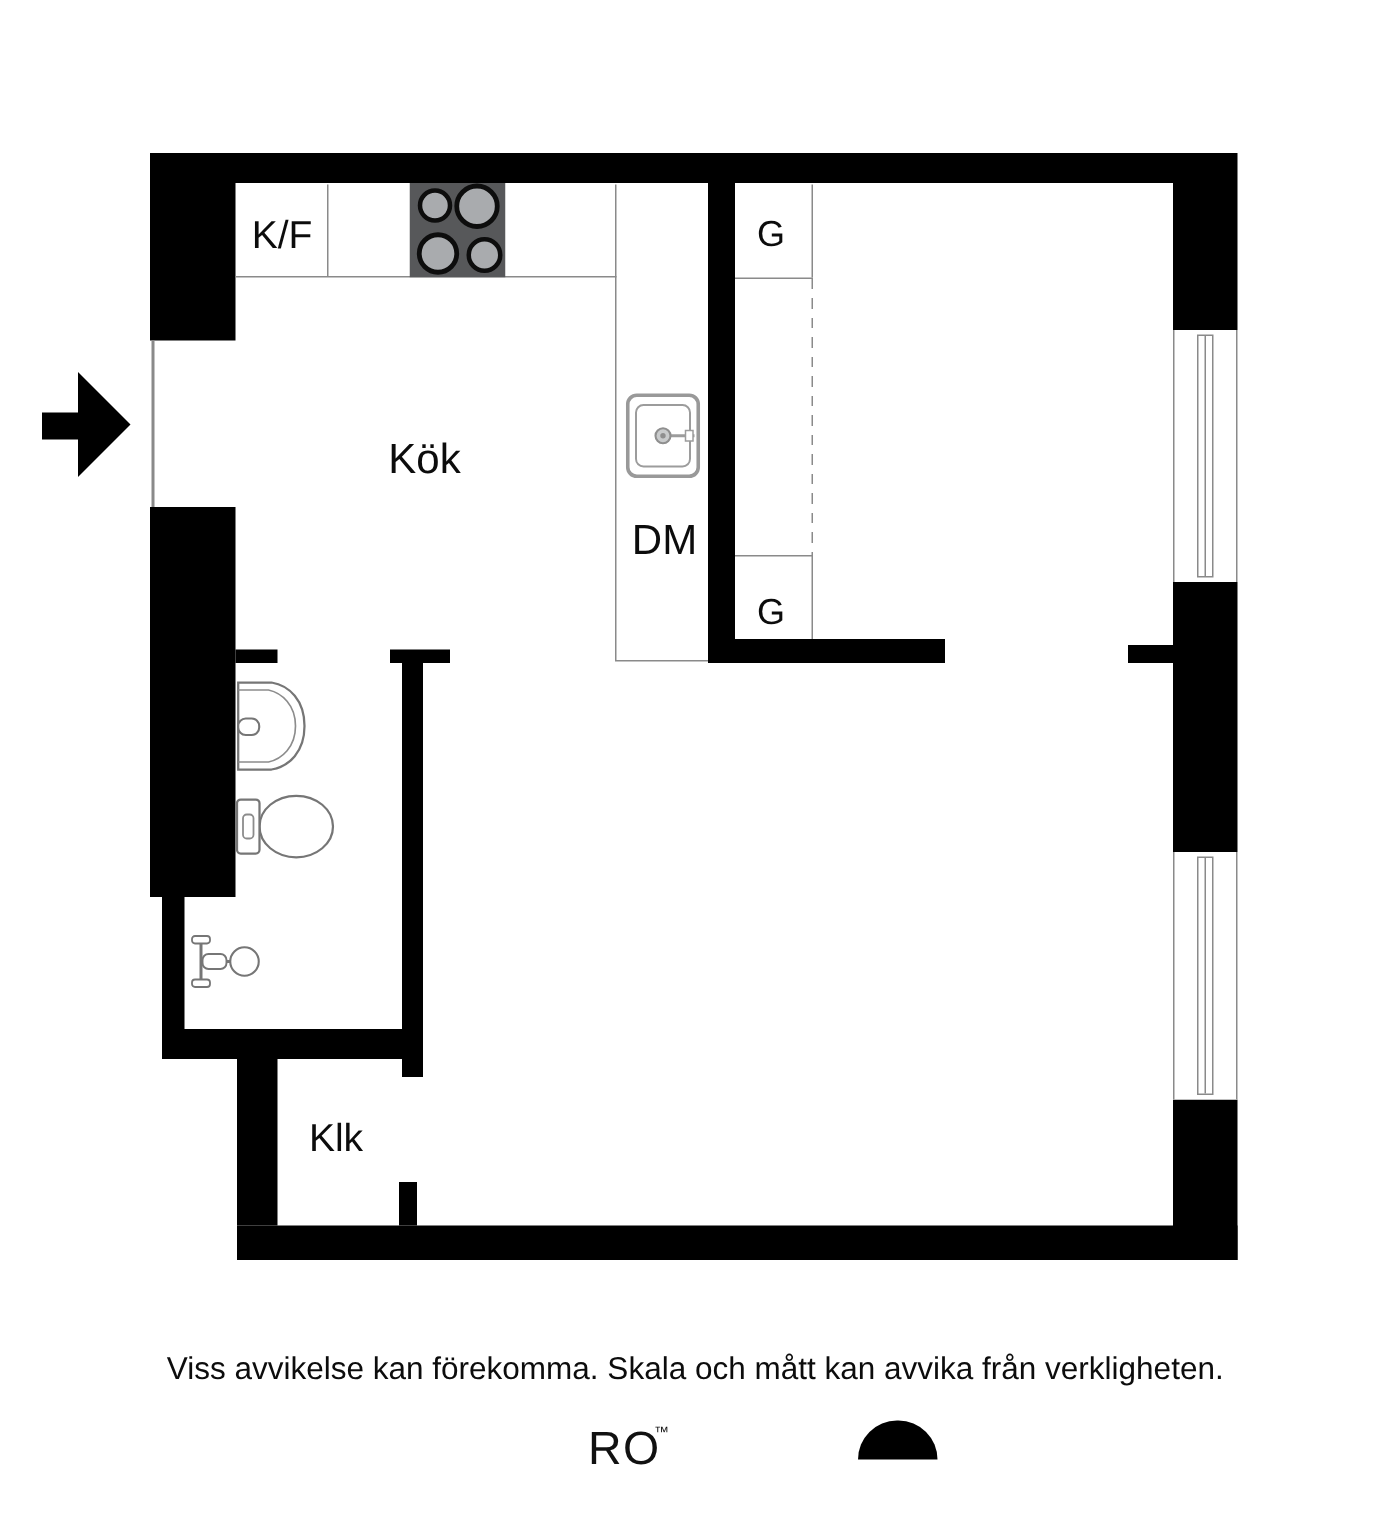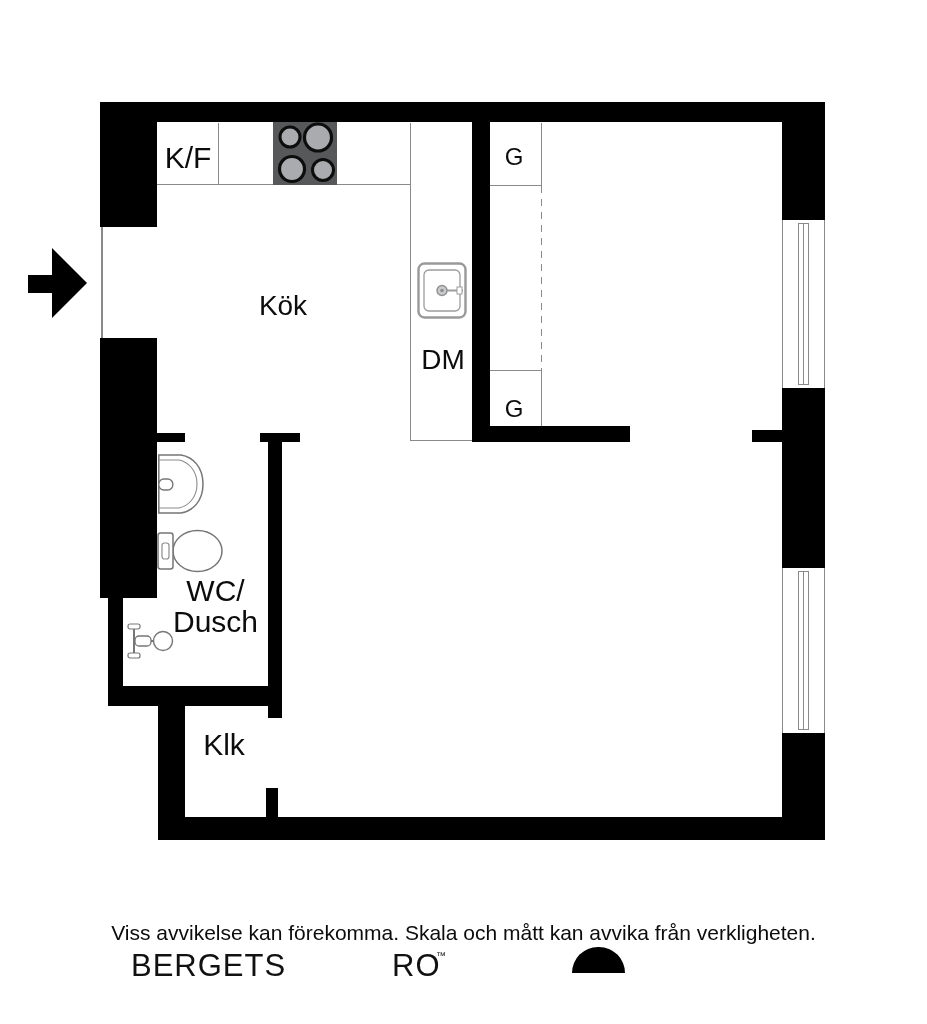--- a/index.html
+++ b/index.html
@@ -4,26 +4,26 @@
 <style>
   html,body{margin:0;padding:0;background:#ffffff;}
   body{width:927px;height:1024px;overflow:hidden;position:relative;
        font-family:"Liberation Sans","DejaVu Sans",sans-serif;color:#0c0c0c;}
   .plan{position:absolute;left:0;top:0;width:927px;height:1024px;}
   .wall{position:absolute;background:#000000;}
   .tline{position:absolute;background:#8a8a8a;}
   .dline{position:absolute;width:1px;
          background:repeating-linear-gradient(to bottom,#8a8a8a 0 7px,transparent 7px 13px);}
   .lbl{position:absolute;text-align:center;color:#0c0c0c;white-space:nowrap;}
-  .fs26{font-size:30px;} .fs28{font-size:28px;} .fs24{font-size:24px;}
+  .fs26{font-size:26px;} .fs28{font-size:28px;} .fs24{font-size:24px;}
   .window{position:absolute;background:#ffffff;border-left:1px solid #8a8a8a;border-right:1px solid #8a8a8a;box-sizing:border-box;}
   .pane{position:absolute;border:1px solid #8a8a8a;background:#ffffff;box-sizing:border-box;}
   .pane-mid{position:absolute;left:4px;top:0;width:1px;height:100%;background:#8a8a8a;}
   .fixture{position:absolute;}
-  .footer-disclaimer{position:absolute;left:0;top:901px;width:927px;text-align:center;font-size:21px;color:#0c0c0c;margin-top:20px;}
+  .footer-disclaimer{position:absolute;left:0;top:901px;width:927px;text-align:center;font-size:21px;color:#0c0c0c;}
   .brand-word{position:absolute;font-size:31px;letter-spacing:1px;color:#111;}
   .brand-tm{position:absolute;font-size:10px;color:#111;}
   .brand-dome{position:absolute;left:572px;top:947px;width:53px;height:26px;background:#000;
               border-radius:26.5px 26.5px 0 0;}
   .brand-tagline{position:absolute;left:632px;top:947px;font-size:12px;line-height:12.5px;
                  letter-spacing:0.2px;color:#333;}
 </style>
 </head>
 <body>
 
@@ -121,27 +121,22 @@
       <rect x="13" y="14" width="16" height="10" rx="4" fill="#ffffff" stroke="#767676" stroke-width="1.3"></rect>
       <circle cx="41" cy="19" r="9.5" fill="#ffffff" stroke="#767676" stroke-width="1.4"></circle>
     </svg>
   </div>
 
   <div class="lbl fs26" style="left:158px;top:141px;width:60px">K/F</div>
   <div class="lbl fs28" style="left:233px;top:290px;width:100px">Kök</div>
   <div class="lbl fs28" style="left:413px;top:344px;width:60px">DM</div>
   <div class="lbl fs24" style="left:496px;top:143px;width:36px">G</div>
   <div class="lbl fs24" style="left:496px;top:395px;width:36px">G</div>
-  <div class="lbl fs26" style="left:153px;top:575px;width:125px;line-height:31px">
-    <div>WC/</div>
-    <div>Dusch</div>
-  </div>
-  <div class="lbl fs26" style="left:184px;top:728px;width:80px">Klk</div>
+  <div class="lbl fs26" style="left:184px;top:743px;width:80px">Klk</div>
 
   <div class="footer-disclaimer">Viss avvikelse kan förekomma. Skala och mått kan avvika från verkligheten.</div>
 
-  <div class="brand-word" style="left:131px;top:948px">BERGETS</div>
   <div class="brand-word" style="left:392px;top:948px">RO</div>
   <div class="brand-tm" style="left:436px;top:950px">™</div>
 
   <div class="brand-dome"></div>
 
 </div>
 
 </body></html>

